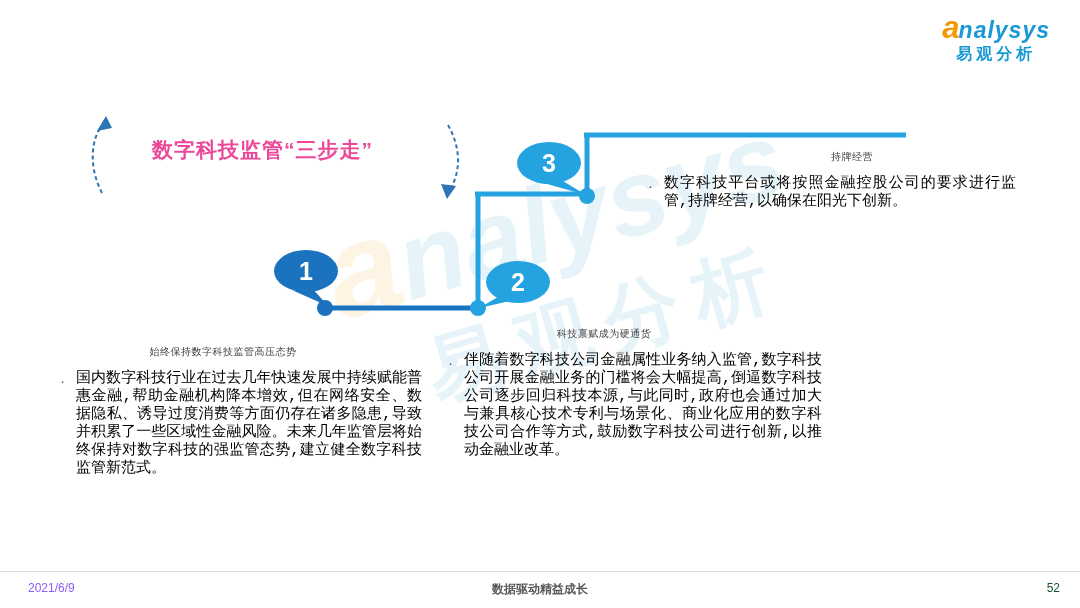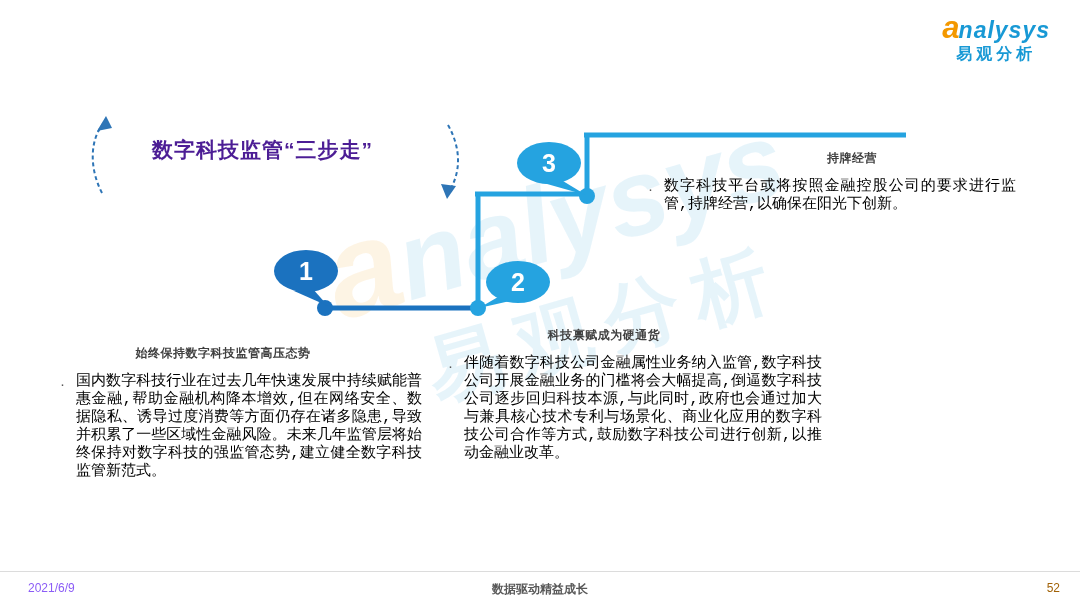--- a/index.html
+++ b/index.html
@@ -19,41 +19,41 @@
   .logo-a{color:#F39800;font-size:31px;font-style:italic;font-weight:bold;margin-right:-2px;}
   .logo-cn{font-size:16px;font-weight:bold;color:#1899D5;letter-spacing:4px;margin-top:3px;}
   
   .wm{position:absolute;left:310px;top:215px;transform:rotate(-16deg);transform-origin:left top;
       pointer-events:none;opacity:0.10;line-height:1;z-index:0;}
   .wm-script{font-size:108px;font-weight:bold;font-style:italic;color:#1899D5;}
   .wm-a{color:#F39800;font-size:130px;}
   .wm-cn{font-size:76px;font-weight:bold;color:#1899D5;letter-spacing:16px;margin:18px 0 0 70px;}
   
   .red-label{position:absolute;left:140px;top:136px;width:245px;text-align:center;
-    font-size:21px;font-weight:bold;color:#4c1d95;letter-spacing:1px;z-index:3;}
+    font-size:21px;font-weight:bold;color:#ec4899;letter-spacing:1px;z-index:3;}
   
   .diagram-svg{position:absolute;left:0;top:0;z-index:2;pointer-events:none;}
   .bubble-num{font-family:"Liberation Sans","DejaVu Sans",sans-serif;}
   
   .step{position:absolute;z-index:3;}
   .step1{left:60px;top:345px;width:362px;}
   .step2{left:440px;top:327px;width:374px;margin-left:8px;}
   .step3{left:648px;top:150px;width:368px;}
-  .sec-title{margin:0 0 11px 0;font-size:12px;font-weight:bold;color:#3F3F3F;text-align:center;letter-spacing:0.5px;}
+  .sec-title{margin:0 0 11px 0;font-size:10px;font-weight:normal;color:#3F3F3F;text-align:center;letter-spacing:0.5px;}
   .step1 .sec-title{margin-right:36px;}
   .step2 .sec-title{margin-right:62px;}
   .step3 .sec-title{margin-left:40px;}
   .body-row{display:flex;align-items:flex-start;}
   .bullet{flex:0 0 auto;width:16px;font-size:15px;color:#595959;line-height:21px;text-align:left;}
   .body-row p{margin:0;font-size:15px;color:#000000;line-height:18px;text-align:justify;flex:1;font-family:Liberation Mono, monospace;}
   
   .footer-line{position:absolute;left:0;right:0;top:571px;border-top:1px solid #DCDCDC;}
   .footer-date{position:absolute;left:28px;top:581px;font-size:12px;color:#8b5cf6;}
   .footer-center{position:absolute;left:0;top:581px;width:100%;text-align:center;font-size:12px;color:#595959;font-weight:bold;}
-  .footer-page{position:absolute;right:20px;top:581px;font-size:12px;color:#a16207;}
+  .footer-page{position:absolute;right:20px;top:581px;font-size:12px;color:#14532d;}
 </style>
 </head>
 <body>
 
 <div class="slide">
 
   <div class="wm">
     <div class="wm-script"><span class="wm-a">a</span><span>nalysys</span></div>
     <div class="wm-cn">易观分析</div>
   </div>

